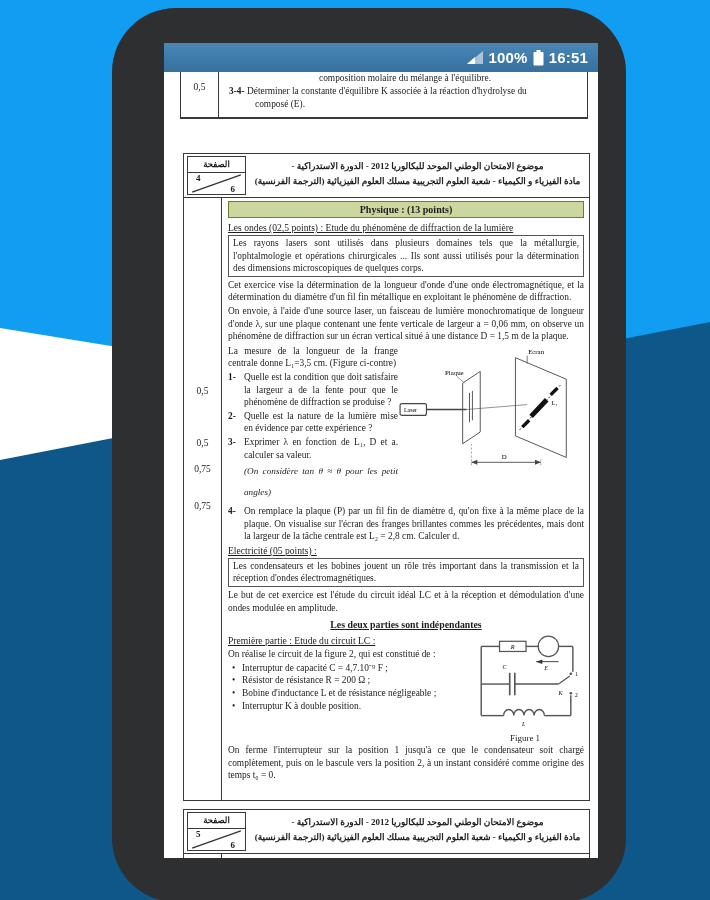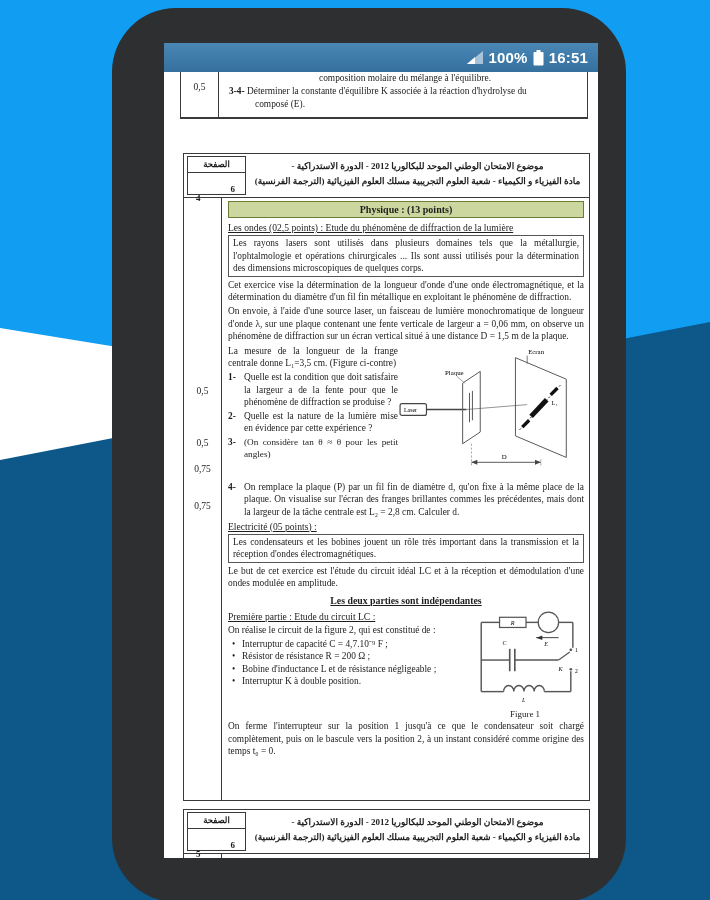--- a/index.html
+++ b/index.html
@@ -41,21 +41,21 @@
   .frag .l3{padding-left:26px;}
 
   
   .page{position:absolute;left:19px;width:407px;background:#fff;
     border:1.6px solid #3a3a3a;box-sizing:border-box;}
   .page4{top:81px;height:648px;}
   .page5{top:737px;height:120px;}
 
   .pheader{height:43px;border-bottom:1.2px solid #3a3a3a;display:flex;align-items:stretch;}
   .pagenum{width:57px;margin:2px 0 2px 3px;border:1.1px solid #3a3a3a;flex:none;
-    display:flex;flex-direction:column;font-size:8.5px;gap:20px;}
+    display:flex;flex-direction:column;font-size:8.5px;}
   .pagenum .lbl{height:15px;border-bottom:1.1px solid #3a3a3a;text-align:center;line-height:15px;font-weight:bold;}
   .pagenum .frac{flex:1;position:relative;}
   .pagenum .frac svg{position:absolute;inset:0;width:100%;height:100%;}
   .pagenum .num{position:absolute;left:8px;top:0;font-size:9px;font-weight:bold;}
   .pagenum .den{position:absolute;right:10px;bottom:0;font-size:9px;font-weight:bold;}
   .arabic{flex:1;text-align:center;direction:rtl;font-size:9px;line-height:15px;
     padding-top:5px;font-weight:bold;color:#222;}
 
   .pbody{display:flex;position:relative;height:calc(100% - 44px);}
   .scol{width:37px;border-right:1.2px solid #3a3a3a;position:relative;flex:none;}
@@ -68,21 +68,21 @@
   .tbox{border:1px solid #555;padding:1px 4px;font-size:9.4px;line-height:12.6px;
     text-align:justify;margin:1px 0 2px 0;}
   .para{font-size:9.4px;line-height:12.6px;text-align:justify;margin:1px 0;}
   .twocol{display:flex;}
   .twocol .lt{flex:1;min-width:0;}
   .figd{width:186px;flex:none;}
   .figc{width:118px;flex:none;text-align:center;}
   .q{font-size:9.4px;line-height:12.6px;text-align:justify;margin:1px 0;
     padding-left:16px;position:relative;}
   .q .qnum{position:absolute;left:0;top:0;font-weight:bold;}
-  .qnote{font-size:9.2px;line-height:12px;}
+  .qnote{font-size:9.2px;line-height:21px;font-style:italic;}
   .center-head{text-align:center;font-weight:bold;text-decoration:underline;
     font-size:9.8px;margin:5px 0 4px 0;}
   .bullets{margin:0;padding:0 0 0 4px;list-style:none;font-size:9.4px;line-height:12.6px;}
   .bullets li{padding-left:10px;position:relative;text-align:justify;}
   .bullets li::before{content:"•";position:absolute;left:0;top:0;}
   .figcap{font-size:9px;margin-top:1px;font-family:Liberation Serif, serif;}
   svg text{font-family:"Liberation Serif",serif;}
 </style>
 </head>
 <body>
@@ -154,20 +154,21 @@
             <div class="para">On envoie, à l'aide d'une source laser, un faisceau de lumière monochromatique de longueur d'onde λ, sur une plaque contenant une fente verticale de largeur a = 0,06 mm, on observe un phénomène de diffraction sur un écran vertical situé à une distance D = 1,5 m de la plaque.</div>
 
             <div class="twocol">
               <div class="lt">
                 <div class="para">La mesure de la longueur de la frange centrale donne L₁=3,5 cm. (Figure ci-contre)</div>
                 <div class="q"><span class="qnum">1-</span>
                   <span>Quelle est la condition que doit satisfaire la largeur a de la fente pour que le phénomène de diffraction se produise ?</span></div>
                 <div class="q"><span class="qnum">2-</span>
                   <span>Quelle est la nature de la lumière mise en évidence par cette expérience ?</span></div>
                 <div class="q"><span class="qnum">3-</span>
+                  <span>Exprimer λ en fonction de L₁, D et a. calculer sa valeur.</span>
                   <div class="qnote">(On considère tan θ ≈ θ pour les petit angles)</div></div>
               </div>
 
               <div class="figd">
                 <svg viewBox="0 0 190 135" width="186" height="132">
                   <text x="133" y="10" font-size="7">Ecran</text>
                   <text x="48" y="32" font-size="7">Plaque</text>
 
                   <rect x="2" y="61" width="27" height="12" rx="2" fill="none" stroke="#444" stroke-width="1.2"></rect>
                   <text x="6" y="70" font-size="6">Laser</text>

